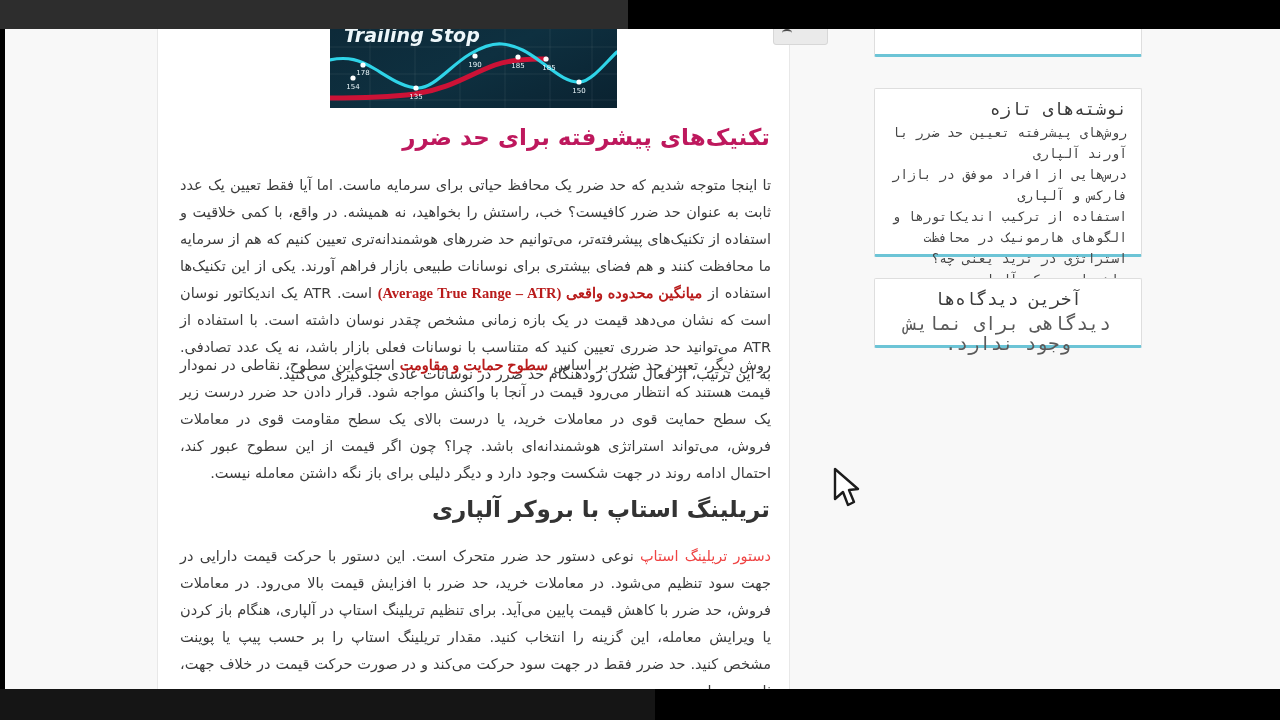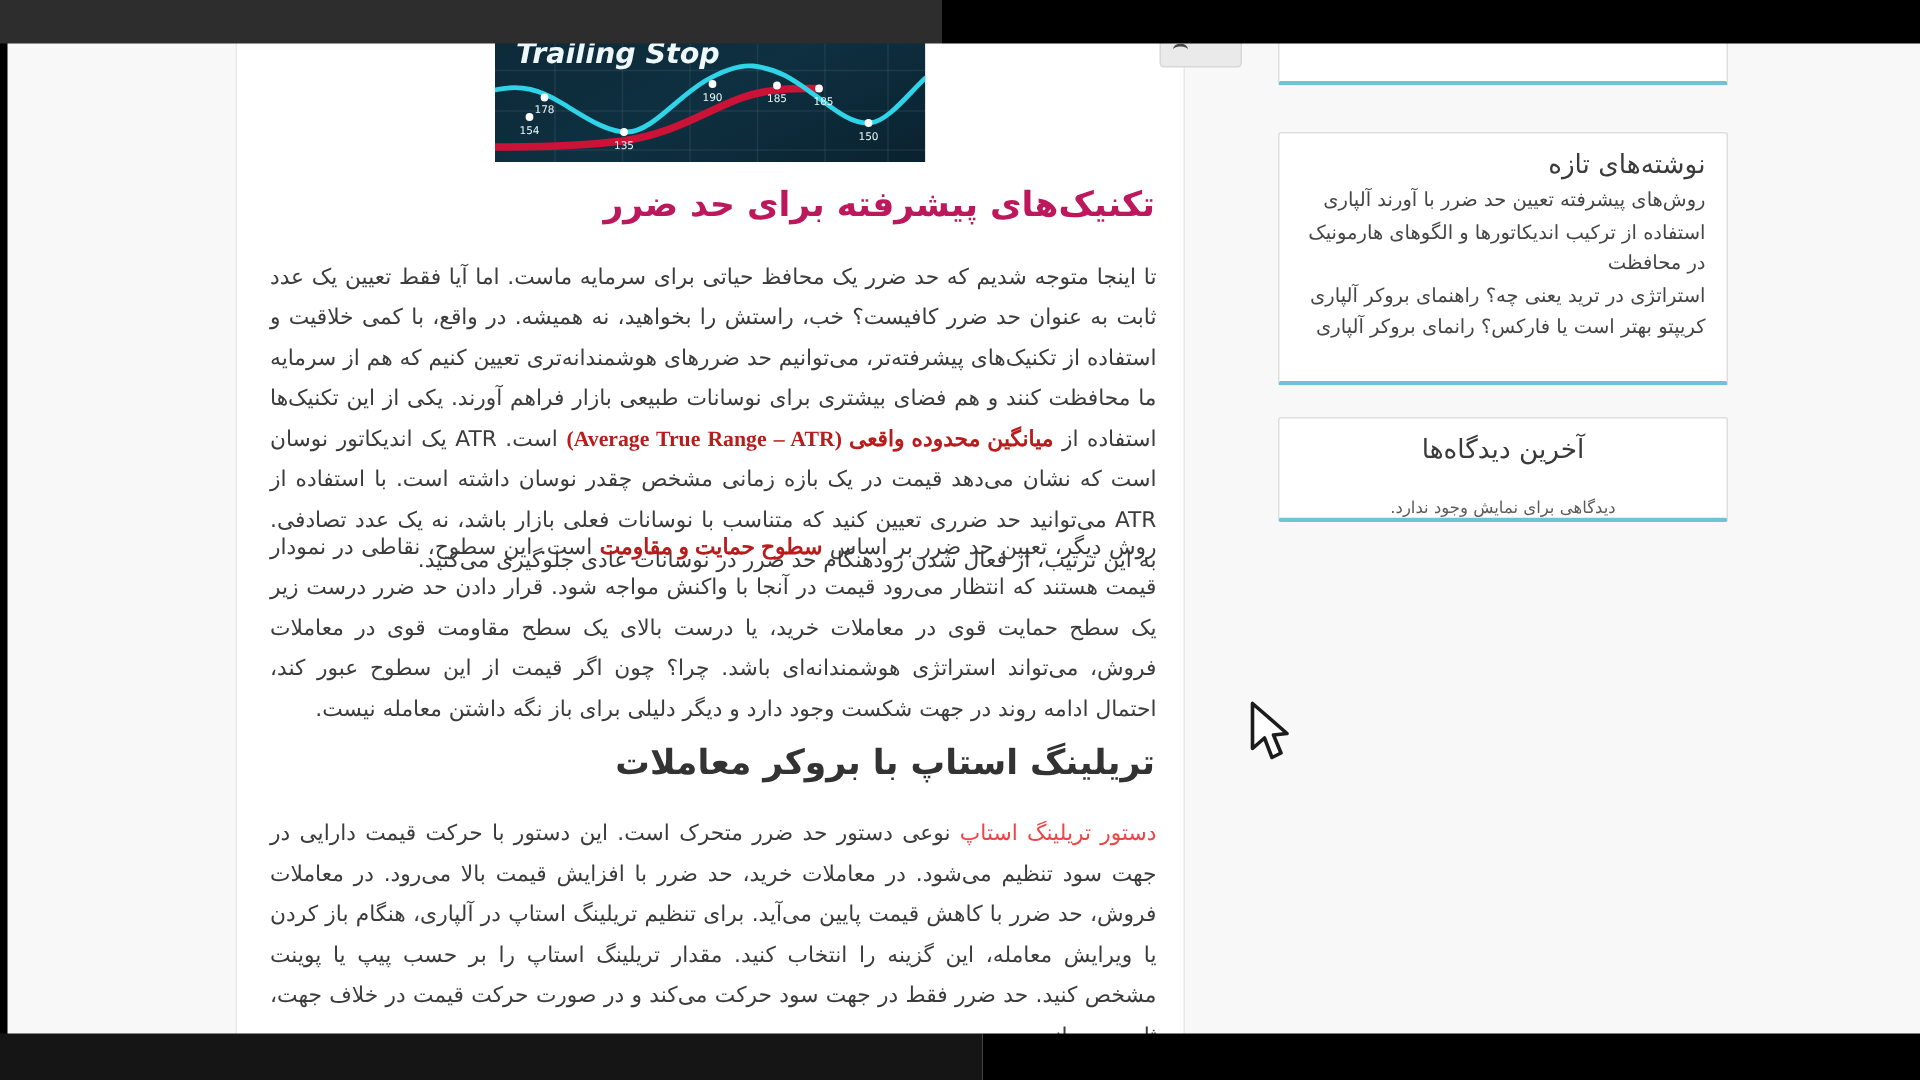--- a/index.html
+++ b/index.html
@@ -46,34 +46,34 @@
     font-size:14.5px; line-height:27px; z-index:1;
   }
   .p1 { top:172px; }
   .p2 { top:352px; }
   .p3 { top:543px; }
   .para b { color:#b91c1c;font-family:Liberation Serif, serif; }
   .inline-link { color:#ef4444; text-decoration:none; cursor:pointer; }
 
   
   .widget {
-    position:absolute; left:852px; width:300px;
+    position:absolute; left:874px; width:268px;
     background:#fff; border:1px solid #dedede;
     border-bottom:3px solid #6cc4d6; border-radius:2px;
-    padding:8px 14px; direction:rtl; text-align:right; z-index:1;
+    padding:8px 14px; direction:rtl; text-align:right; z-index:1;font-family:Liberation Mono, monospace;
   }
   .widget-cutoff { top:-25px; height:82px; }
   .widget-posts  { top:88px;  height:169px; }
   .widget-comments { top:278px; height:70px;text-align:center; }
   .widget-title { font-size:17.5px; color:#3a3a3a; font-weight:normal; line-height:26px; }
   .post-link {
     display:block; font-size:13px; color:#464646; line-height:20.5px;
     margin-top:1px; text-decoration:none; cursor:pointer;
   }
-  .comments-empty { font-size:11px; color:#5a5a5a; line-height:20px; margin-top:16px; }
+  .comments-empty { font-size:19px; color:#5a5a5a; line-height:20px; margin-top:2px; }
 
   .mystery-button {
     position:absolute; left:773px; top:14px; width:55px; height:31px;
     background:#eaeaea; border:1px solid #d7d7d7; border-radius:3px; z-index:2;
   }
   .mystery-button::after {
     content:""; position:absolute; left:8px; top:14px; width:10px; height:6px;
     border-top:2px solid #4a4a4a; border-radius:50%;
   }
 
@@ -133,31 +133,32 @@
     <text x="14" y="80" font-size="19" font-weight="bold" font-style="italic" fill="#eef7fa" font-family="DejaVu Sans, sans-serif">Trailing Stop</text>
   </svg>
 </div>
 
 <h1 class="post-h1">تکنیک‌های پیشرفته برای حد ضرر</h1>
 
 <p class="para article-text p1"><span>تا اینجا متوجه شدیم که حد ضرر یک محافظ حیاتی برای سرمایه ماست. اما آیا فقط تعیین یک عدد ثابت به عنوان حد ضرر کافیست؟ خب، راستش را بخواهید، نه همیشه. در واقع، با کمی خلاقیت و استفاده از تکنیک‌های پیشرفته‌تر، می‌توانیم حد ضررهای هوشمندانه‌تری تعیین کنیم که هم از سرمایه ما محافظت کنند و هم فضای بیشتری برای نوسانات طبیعی بازار فراهم آورند. یکی از این تکنیک‌ها استفاده از </span><b>میانگین محدوده واقعی (Average True Range – ATR)</b><span> است. ATR یک اندیکاتور نوسان است که نشان می‌دهد قیمت در یک بازه زمانی مشخص چقدر نوسان داشته است. با استفاده از ATR می‌توانید حد ضرری تعیین کنید که متناسب با نوسانات فعلی بازار باشد، نه یک عدد تصادفی. به این ترتیب، از فعال شدن زودهنگام حد ضرر در نوسانات عادی جلوگیری می‌کنید.</span></p>
 
 <p class="para article-text p2"><span>روش دیگر، تعیین حد ضرر بر اساس </span><b>سطوح حمایت و مقاومت</b><span> است. این سطوح، نقاطی در نمودار قیمت هستند که انتظار می‌رود قیمت در آنجا با واکنش مواجه شود. قرار دادن حد ضرر درست زیر یک سطح حمایت قوی در معاملات خرید، یا درست بالای یک سطح مقاومت قوی در معاملات فروش، می‌تواند استراتژی هوشمندانه‌ای باشد. چرا؟ چون اگر قیمت از این سطوح عبور کند، احتمال ادامه روند در جهت شکست وجود دارد و دیگر دلیلی برای باز نگه داشتن معامله نیست.</span></p>
 
-<h2 class="post-h2">تریلینگ استاپ با بروکر معاملات</h2>
+<h2 class="post-h2">تریلینگ استاپ با بروکر آلپاری</h2>
 
 <p class="para article-text p3"><a class="inline-link">دستور تریلینگ استاپ</a><span> نوعی دستور حد ضرر متحرک است. این دستور با حرکت قیمت دارایی در جهت سود تنظیم می‌شود. در معاملات خرید، حد ضرر با افزایش قیمت بالا می‌رود. در معاملات فروش، حد ضرر با کاهش قیمت پایین می‌آید. برای تنظیم تریلینگ استاپ در آلپاری، هنگام باز کردن یا ویرایش معامله، این گزینه را انتخاب کنید. مقدار تریلینگ استاپ را بر حسب پیپ یا پوینت مشخص کنید. حد ضرر فقط در جهت سود حرکت می‌کند و در صورت حرکت قیمت در خلاف جهت، ثابت می‌ماند.</span></p>
 
 <div class="widget widget-cutoff"></div>
 
 <div class="mystery-button"></div>
 
 <div class="widget widget-posts">
   <div class="widget-title">نوشته‌های تازه</div>
   <a class="post-link">روش‌های پیشرفته تعیین حد ضرر با آورند آلپاری</a>
+  <a class="post-link">درس‌هایی از افراد موفق در بازار فارکس و آلپاری</a>
   <a class="post-link">استفاده از ترکیب اندیکاتورها و الگوهای هارمونیک در محافظت</a>
   <a class="post-link">استراتژی در ترید یعنی چه؟ راهنمای بروکر آلپاری</a>
   <a class="post-link">کریپتو بهتر است یا فارکس؟ رانمای بروکر آلپاری</a>
 </div>
 
 <div class="widget widget-comments">
   <div class="widget-title">آخرین دیدگاه‌ها</div>
   <div class="comments-empty">دیدگاهی برای نمایش وجود ندارد.</div>
 </div>
 

